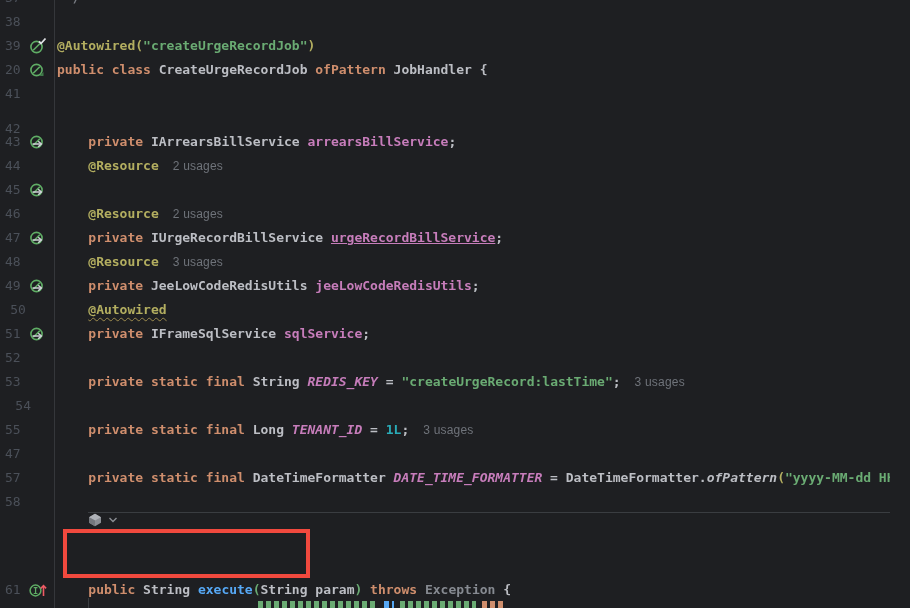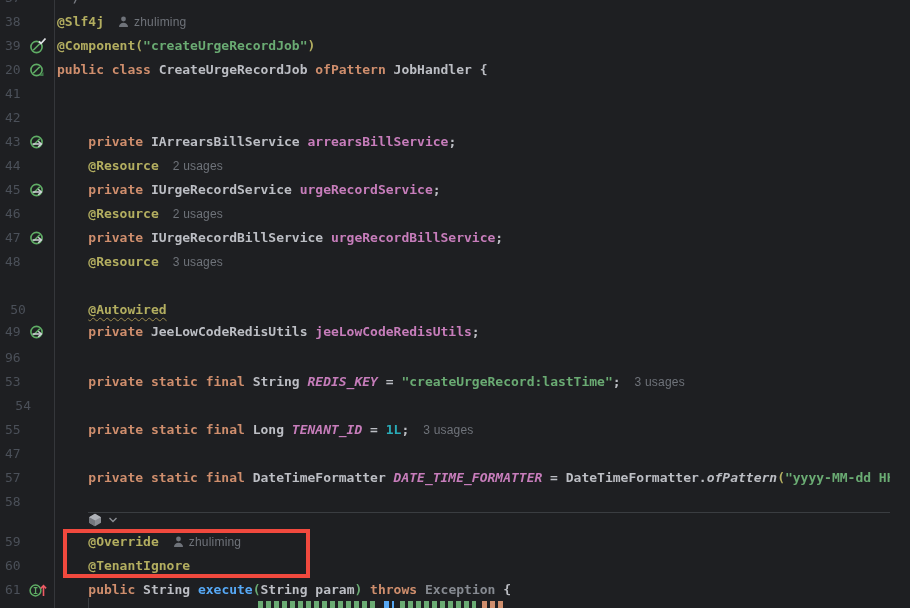--- a/index.html
+++ b/index.html
@@ -38,48 +38,44 @@
 
 <div id="screen">
   <div id="gutter-sep"></div>
   <div id="code-layer" style="position: absolute; inset: 0px;">
       <div class="row" style="top: -14px;">
         <span class="ln">37</span>
         <span class="code"><span class="tok" style="color: rgb(122, 126, 133);"> */</span></span>
       </div>
       <div class="row" style="top: 10px;">
         <span class="ln">38</span>
-        <span class="code"><span class="tok" style="color: rgb(179, 174, 96);">@Slf4j</span><span class="hint"><svg width="11" height="12" viewBox="0 0 11 12">
-     <circle cx="5.5" cy="3" r="2.4" fill="#6f737a"></circle>
-     <path d="M1,11 a4.5,4.2 0 0 1 9,0 z" fill="#6f737a"></path>
-   </svg><span>zhuliming</span></span></span>
       </div>
       <div class="row" style="top: 34px;">
         <span class="ln">39</span>
         <span class="gi"><svg width="20" height="18" viewBox="0 0 20 18">
        <circle cx="8.5" cy="10" r="5.6" fill="none" stroke="#5fad65" stroke-width="1.6"></circle>
        <line x1="5.2" y1="13.3" x2="11.8" y2="6.7" stroke="#5fad65" stroke-width="1.6"></line>
        <polyline points="11,4.5 13,6.5 17.5,1.5" fill="none" stroke="#dfe1e5" stroke-width="1.8"></polyline>
      </svg></span>
-        <span class="code"><span class="tok" style="color: rgb(179, 174, 96);">@Component(</span><span class="tok" style="color: rgb(106, 171, 115);">"createUrgeRecordJob"</span><span class="tok" style="color: rgb(179, 174, 96);">)</span></span>
+        <span class="code"><span class="tok" style="color: rgb(179, 174, 96);">@Autowired(</span><span class="tok" style="color: rgb(106, 171, 115);">"createUrgeRecordJob"</span><span class="tok" style="color: rgb(179, 174, 96);">)</span></span>
       </div>
       <div class="row" style="top: 58px;">
         <span class="ln">20</span>
         <span class="gi"><svg width="20" height="18" viewBox="0 0 20 18">
        <circle cx="8.5" cy="9" r="5.6" fill="none" stroke="#5fad65" stroke-width="1.6"></circle>
        <line x1="5.2" y1="12.3" x2="11.8" y2="5.7" stroke="#5fad65" stroke-width="1.6"></line>
        <polygon points="11.5,15 15.5,15 15.5,11" fill="#3f7a49"></polygon>
      </svg></span>
         <span class="code"><span class="tok" style="color: rgb(207, 142, 109);">public class </span><span class="tok" style="color: rgb(188, 190, 196);">CreateUrgeRecordJob </span><span class="tok" style="color: rgb(207, 142, 109);">ofPattern </span><span class="tok" style="color: rgb(188, 190, 196);">JobHandler </span><span class="tok" style="color: rgb(188, 190, 196);">{</span></span>
       </div>
       <div class="row" style="top: 82px;">
         <span class="ln">41</span>
         <span class="code"></span>
       </div>
-      <div class="row" style="top: 106px;">
+      <div class="row" style="top: 117px;">
         <span class="ln">42</span>
       </div>
       <div class="row" style="top: 130px;">
         <span class="ln">43</span>
         <span class="gi"><svg width="20" height="18" viewBox="0 0 20 18">
        <circle cx="8.5" cy="9" r="5.6" fill="none" stroke="#5fad65" stroke-width="1.6"></circle>
        <line x1="5.2" y1="12.3" x2="11.8" y2="5.7" stroke="#5fad65" stroke-width="1.6"></line>
        <line x1="4.5" y1="11" x2="13" y2="11" stroke="#d0d3d8" stroke-width="1.5"></line>
        <polyline points="10.2,8.2 13.4,11 10.2,13.8" fill="none" stroke="#d0d3d8" stroke-width="1.5"></polyline>
      </svg></span>
@@ -90,56 +86,65 @@
         <span class="code"><span class="tok" style="color: rgb(179, 174, 96);">    @Resource</span><span class="hint">2 usages</span></span>
       </div>
       <div class="row" style="top: 178px;">
         <span class="ln">45</span>
         <span class="gi"><svg width="20" height="18" viewBox="0 0 20 18">
        <circle cx="8.5" cy="9" r="5.6" fill="none" stroke="#5fad65" stroke-width="1.6"></circle>
        <line x1="5.2" y1="12.3" x2="11.8" y2="5.7" stroke="#5fad65" stroke-width="1.6"></line>
        <line x1="4.5" y1="11" x2="13" y2="11" stroke="#d0d3d8" stroke-width="1.5"></line>
        <polyline points="10.2,8.2 13.4,11 10.2,13.8" fill="none" stroke="#d0d3d8" stroke-width="1.5"></polyline>
      </svg></span>
-        <span class="code"><span class="tok" style="color: rgb(188, 190, 196);">    </span><span class="tok" style="color: rgb(207, 142, 109);">private </span><span class="tok" style="color: rgb(188, 190, 196);">IUrgeRecordService </span><span class="tok" style="color: rgb(199, 125, 187);">urgeRecordService</span><span class="tok" style="color: rgb(188, 190, 196);">;</span></span>
       </div>
       <div class="row" style="top: 202px;">
         <span class="ln">46</span>
         <span class="code"><span class="tok" style="color: rgb(179, 174, 96);">    @Resource</span><span class="hint">2 usages</span></span>
       </div>
       <div class="row" style="top: 226px;">
         <span class="ln">47</span>
         <span class="gi"><svg width="20" height="18" viewBox="0 0 20 18">
        <circle cx="8.5" cy="9" r="5.6" fill="none" stroke="#5fad65" stroke-width="1.6"></circle>
        <line x1="5.2" y1="12.3" x2="11.8" y2="5.7" stroke="#5fad65" stroke-width="1.6"></line>
        <line x1="4.5" y1="11" x2="13" y2="11" stroke="#d0d3d8" stroke-width="1.5"></line>
        <polyline points="10.2,8.2 13.4,11 10.2,13.8" fill="none" stroke="#d0d3d8" stroke-width="1.5"></polyline>
      </svg></span>
-        <span class="code"><span class="tok" style="color: rgb(188, 190, 196);">    </span><span class="tok" style="color: rgb(207, 142, 109);">private </span><span class="tok" style="color: rgb(188, 190, 196);">IUrgeRecordBillService </span><span class="tok" style="color: rgb(199, 125, 187);">urgeRecordBillService</span><span class="tok" style="color: rgb(188, 190, 196);">;</span></span>
+        <span class="code"><span class="tok" style="color: rgb(188, 190, 196);">    </span><span class="tok" style="color: rgb(207, 142, 109);">private </span><span class="tok" style="color: rgb(188, 190, 196);">IUrgeRecordBillService </span><span class="tok" style="color: rgb(199, 125, 187); text-decoration: underline;">urgeRecordBillService</span><span class="tok" style="color: rgb(188, 190, 196);">;</span></span>
       </div>
       <div class="row" style="top: 250px;">
         <span class="ln">48</span>
         <span class="code"><span class="tok" style="color: rgb(179, 174, 96);">    @Resource</span><span class="hint">3 usages</span></span>
       </div>
-      <div class="row" style="top: 274px; margin-top: 46px;">
+      <div class="row" style="top: 274px;">
         <span class="ln">49</span>
         <span class="gi"><svg width="20" height="18" viewBox="0 0 20 18">
        <circle cx="8.5" cy="9" r="5.6" fill="none" stroke="#5fad65" stroke-width="1.6"></circle>
        <line x1="5.2" y1="12.3" x2="11.8" y2="5.7" stroke="#5fad65" stroke-width="1.6"></line>
        <line x1="4.5" y1="11" x2="13" y2="11" stroke="#d0d3d8" stroke-width="1.5"></line>
        <polyline points="10.2,8.2 13.4,11 10.2,13.8" fill="none" stroke="#d0d3d8" stroke-width="1.5"></polyline>
      </svg></span>
         <span class="code"><span class="tok" style="color: rgb(188, 190, 196);">    </span><span class="tok" style="color: rgb(207, 142, 109);">private </span><span class="tok" style="color: rgb(188, 190, 196);">JeeLowCodeRedisUtils </span><span class="tok" style="color: rgb(199, 125, 187);">jeeLowCodeRedisUtils</span><span class="tok" style="color: rgb(188, 190, 196);">;</span></span>
       </div>
       <div class="row" style="top: 298px; text-align: center;">
         <span class="ln">50</span>
         <span class="code"><span class="tok" style="color: rgb(188, 190, 196);">    </span><span class="tok sq" style="color: rgb(179, 174, 96);">@Autowired</span></span>
       </div>
+      <div class="row" style="top: 322px;">
+        <span class="ln">51</span>
+        <span class="gi"><svg width="20" height="18" viewBox="0 0 20 18">
+       <circle cx="8.5" cy="9" r="5.6" fill="none" stroke="#5fad65" stroke-width="1.6"></circle>
+       <line x1="5.2" y1="12.3" x2="11.8" y2="5.7" stroke="#5fad65" stroke-width="1.6"></line>
+       <line x1="4.5" y1="11" x2="13" y2="11" stroke="#d0d3d8" stroke-width="1.5"></line>
+       <polyline points="10.2,8.2 13.4,11 10.2,13.8" fill="none" stroke="#d0d3d8" stroke-width="1.5"></polyline>
+     </svg></span>
+        <span class="code"><span class="tok" style="color: rgb(188, 190, 196);">    </span><span class="tok" style="color: rgb(207, 142, 109);">private </span><span class="tok" style="color: rgb(188, 190, 196);">IFrameSqlService </span><span class="tok" style="color: rgb(199, 125, 187);">sqlService</span><span class="tok" style="color: rgb(188, 190, 196);">;</span></span>
+      </div>
       <div class="row" style="top: 346px;">
-        <span class="ln">96</span>
+        <span class="ln">52</span>
         <span class="code"></span>
       </div>
       <div class="row" style="top: 370px;">
         <span class="ln">53</span>
         <span class="code"><span class="tok" style="color: rgb(188, 190, 196);">    </span><span class="tok" style="color: rgb(207, 142, 109);">private static final </span><span class="tok" style="color: rgb(188, 190, 196);">String </span><span class="tok it" style="color: rgb(199, 125, 187);">REDIS_KEY</span><span class="tok" style="color: rgb(188, 190, 196);"> = </span><span class="tok" style="color: rgb(106, 171, 115);">"createUrgeRecord:lastTime"</span><span class="tok" style="color: rgb(188, 190, 196);">;</span><span class="hint">3 usages</span></span>
       </div>
       <div class="row" style="top: 394px; text-align: right;">
         <span class="ln">54</span>
         <span class="code"></span>
       </div>
@@ -151,31 +156,20 @@
         <span class="ln">47</span>
         <span class="code"></span>
       </div>
       <div class="row" style="top: 466px;">
         <span class="ln">57</span>
         <span class="code"><span class="tok" style="color: rgb(188, 190, 196);">    </span><span class="tok" style="color: rgb(207, 142, 109);">private static final </span><span class="tok" style="color: rgb(188, 190, 196);">DateTimeFormatter </span><span class="tok it" style="color: rgb(199, 125, 187);">DATE_TIME_FORMATTER</span><span class="tok" style="color: rgb(188, 190, 196);"> = </span><span class="tok" style="color: rgb(188, 190, 196);">DateTimeFormatter.</span><span class="tok it" style="color: rgb(188, 190, 196);">ofPattern</span><span class="tok" style="color: rgb(179, 174, 96);">(</span><span class="tok" style="color: rgb(106, 171, 115);">"yyyy-MM-dd HH</span></span>
       </div>
       <div class="row" style="top: 490px;">
         <span class="ln">58</span>
         <span class="code"></span>
-      </div>
-      <div class="row" style="top: 530px;">
-        <span class="ln">59</span>
-        <span class="code"><span class="tok" style="color: rgb(179, 174, 96);">    @Override</span><span class="hint"><svg width="11" height="12" viewBox="0 0 11 12">
-     <circle cx="5.5" cy="3" r="2.4" fill="#6f737a"></circle>
-     <path d="M1,11 a4.5,4.2 0 0 1 9,0 z" fill="#6f737a"></path>
-   </svg><span>zhuliming</span></span></span>
-      </div>
-      <div class="row" style="top: 554px;">
-        <span class="ln">60</span>
-        <span class="code"><span class="tok" style="color: rgb(179, 174, 96);">    @TenantIgnore</span></span>
       </div>
       <div class="row" style="top: 578px;">
         <span class="ln">61</span>
         <span class="gi"><svg width="20" height="18" viewBox="0 0 20 18">
        <circle cx="7.5" cy="9.5" r="5.4" fill="none" stroke="#5fad65" stroke-width="1.5"></circle>
        <text x="7.5" y="12.6" text-anchor="middle" font-size="8.5" font-family="DejaVu Sans Mono, monospace" font-weight="bold" fill="#5fad65">I</text>
        <line x1="15.5" y1="15" x2="15.5" y2="5" stroke="#ef5b65" stroke-width="1.6"></line>
        <polyline points="12.9,7.4 15.5,4.6 18.1,7.4" fill="none" stroke="#ef5b65" stroke-width="1.6"></polyline>
      </svg></span>
         <span class="code"><span class="tok" style="color: rgb(188, 190, 196);">    </span><span class="tok" style="color: rgb(207, 142, 109);">public </span><span class="tok" style="color: rgb(188, 190, 196);">String </span><span class="tok" style="color: rgb(86, 168, 245);">execute</span><span class="tok" style="color: rgb(106, 171, 115);">(</span><span class="tok" style="color: rgb(188, 190, 196);">String </span><span class="tok" style="color: rgb(188, 190, 196);">param</span><span class="tok" style="color: rgb(106, 171, 115);">)</span><span class="tok" style="color: rgb(207, 142, 109);"> throws </span><span class="tok" style="color: rgb(134, 138, 145);">Exception</span><span class="tok" style="color: rgb(188, 190, 196);"> {</span></span>

